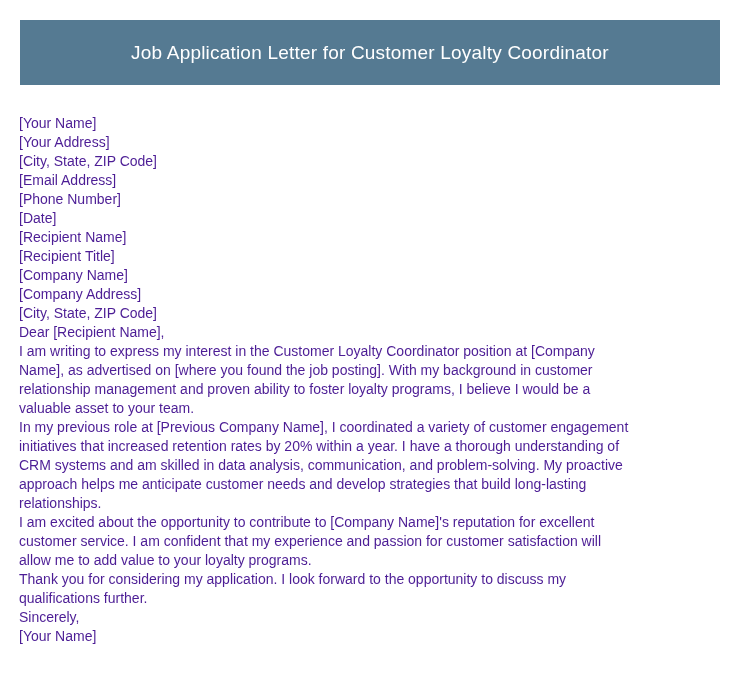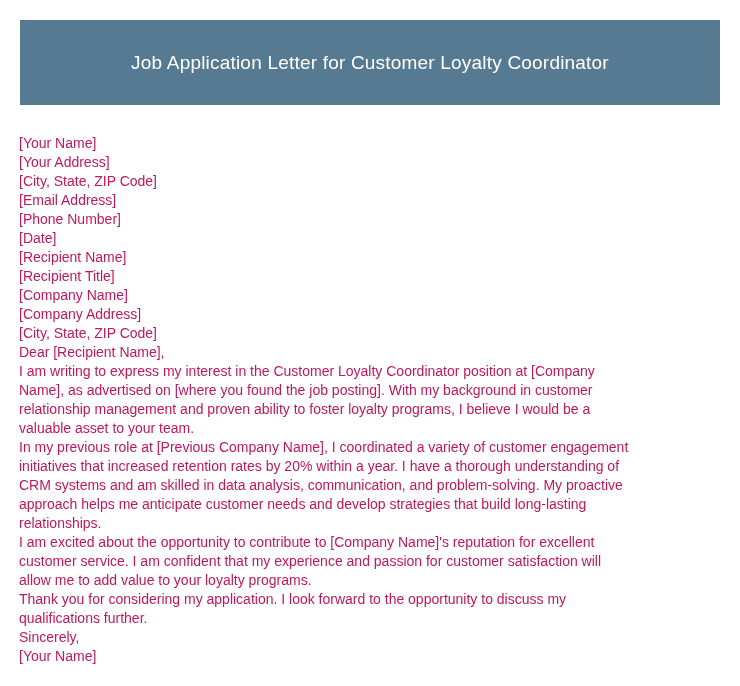--- a/index.html
+++ b/index.html
@@ -11,21 +11,21 @@
     font-family: "Liberation Sans", "DejaVu Sans", sans-serif;
   }
   .page {
     position: relative;
     width: 740px;
     height: 686px;
     background: #ffffff;
   }
   .banner {
     margin: 20px 20px 0 20px;
-    height: 85px;
+    height: 65px;
     display: flex;
     align-items: center;
     justify-content: center;
   }
   .banner-title {
     font-size: 19px;
     font-weight: 500;
     letter-spacing: 0.2px;
     white-space: nowrap;
   }
@@ -38,21 +38,21 @@
   }
 </style>
 </head>
 <body>
 
 <div class="page">
   <header class="banner" style="background-color: rgb(85, 122, 146);">
     <h1 class="banner-title" style="color: rgb(255, 255, 255);">Job Application Letter for Customer Loyalty Coordinator</h1>
   </header>
 
-  <div class="letter-body" style="color: #be185d;">[Your Name]
+  <div class="letter-body" style="color: #4c1d95;">[Your Name]
 [Your Address]
 [City, State, ZIP Code]
 [Email Address]
 [Phone Number]
 [Date]
 [Recipient Name]
 [Recipient Title]
 [Company Name]
 [Company Address]
 [City, State, ZIP Code]

